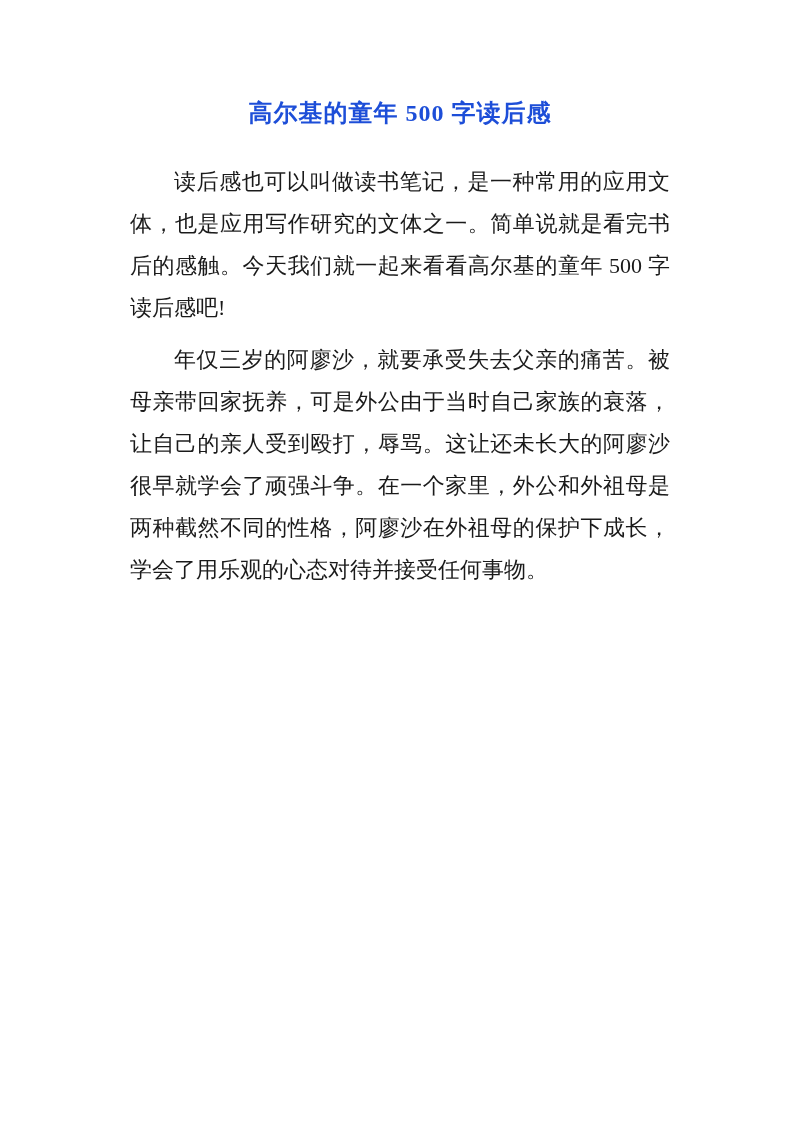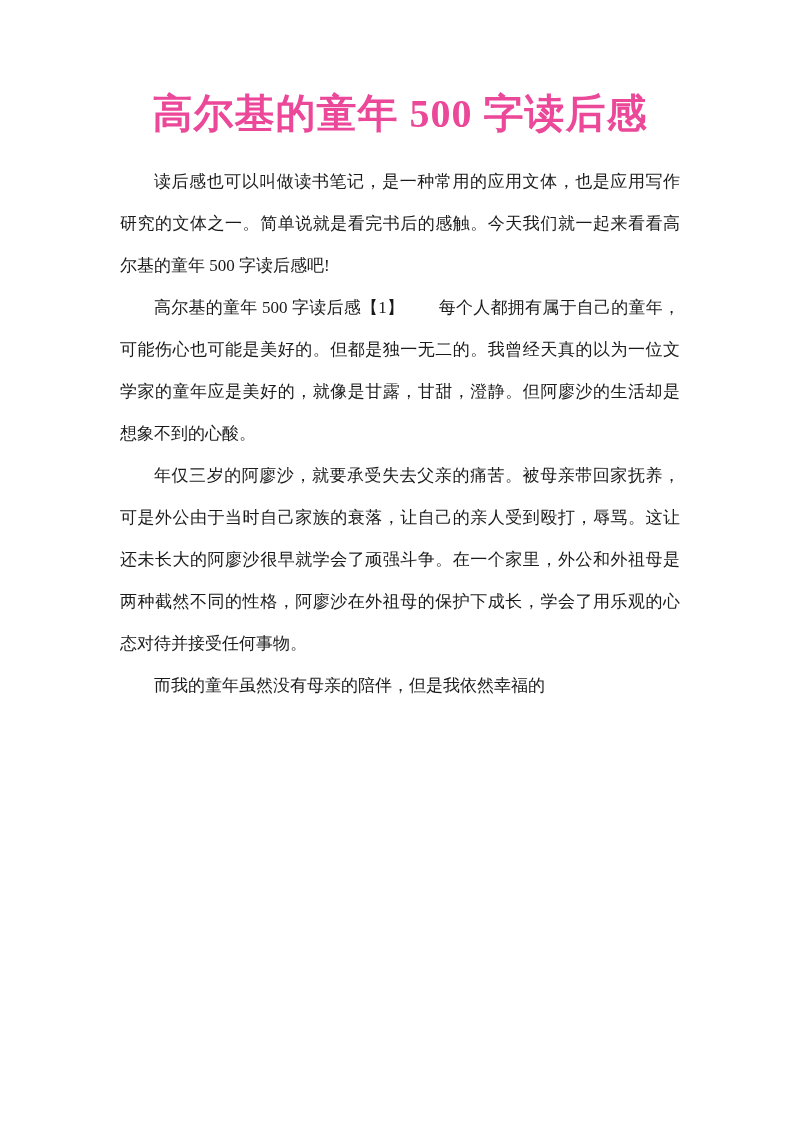--- a/index.html
+++ b/index.html
@@ -14,47 +14,45 @@
     margin: 0 auto;
     background: #ffffff;
     box-sizing: border-box;
     padding: 92px 120px 0 120px;
     font-family: "Liberation Serif", "DejaVu Serif", serif;
     color: #1a1a1a;
     overflow: hidden;
   }
   .doc-title {
     margin: 0 0 26px 0;
-    font-size: 40px;
+    font-size: 24px;
     font-weight: bold;
     line-height: 43px;
     text-align: center;
     letter-spacing: 1px;
-    color: #ec4899;
+    color: #1d4ed8;
     white-space: nowrap;
   }
   .doc-body {
     width: 560px;
   }
   .para {
-    margin: 0;
-    font-size: 17px;
+    margin: 10px;
+    font-size: 22px;
     line-height: 42px;
     text-align: justify;
     text-justify: inter-ideograph;
     text-indent: 2em;
     word-break: break-all;
     color: #1a1a1a;
   }
 </style>
 </head>
 <body>
 
 <div class="page">
   <h1 class="doc-title">高尔基的童年 500 字读后感</h1>
 
   <div class="doc-body">
     <p class="para">读后感也可以叫做读书笔记，是一种常用的应用文体，也是应用写作研究的文体之一。简单说就是看完书后的感触。今天我们就一起来看看高尔基的童年 500 字读后感吧!</p>
-    <p class="para">高尔基的童年 500 字读后感【1】　　每个人都拥有属于自己的童年，可能伤心也可能是美好的。但都是独一无二的。我曾经天真的以为一位文学家的童年应是美好的，就像是甘露，甘甜，澄静。但阿廖沙的生活却是想象不到的心酸。</p>
     <p class="para">年仅三岁的阿廖沙，就要承受失去父亲的痛苦。被母亲带回家抚养，可是外公由于当时自己家族的衰落，让自己的亲人受到殴打，辱骂。这让还未长大的阿廖沙很早就学会了顽强斗争。在一个家里，外公和外祖母是两种截然不同的性格，阿廖沙在外祖母的保护下成长，学会了用乐观的心态对待并接受任何事物。</p>
-    <p class="para">而我的童年虽然没有母亲的陪伴，但是我依然幸福的</p>
   </div>
 </div>
 
 </body></html>

